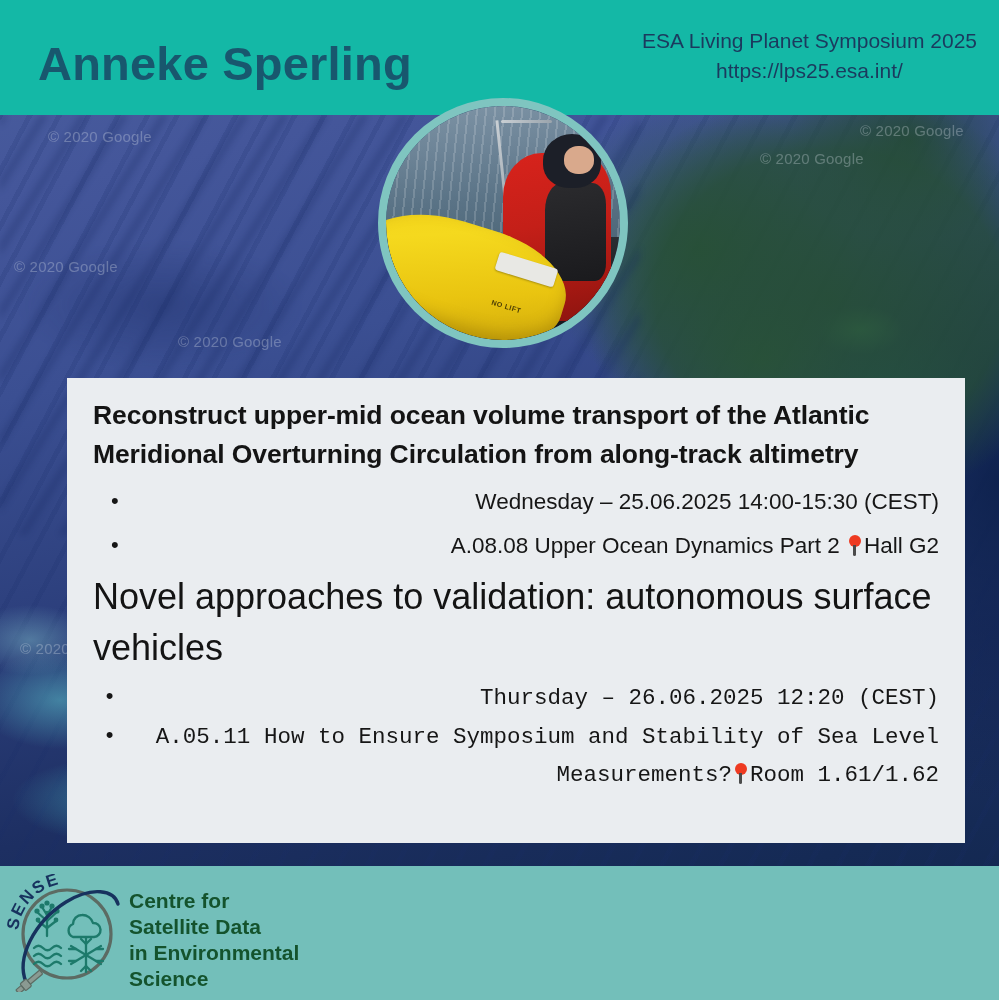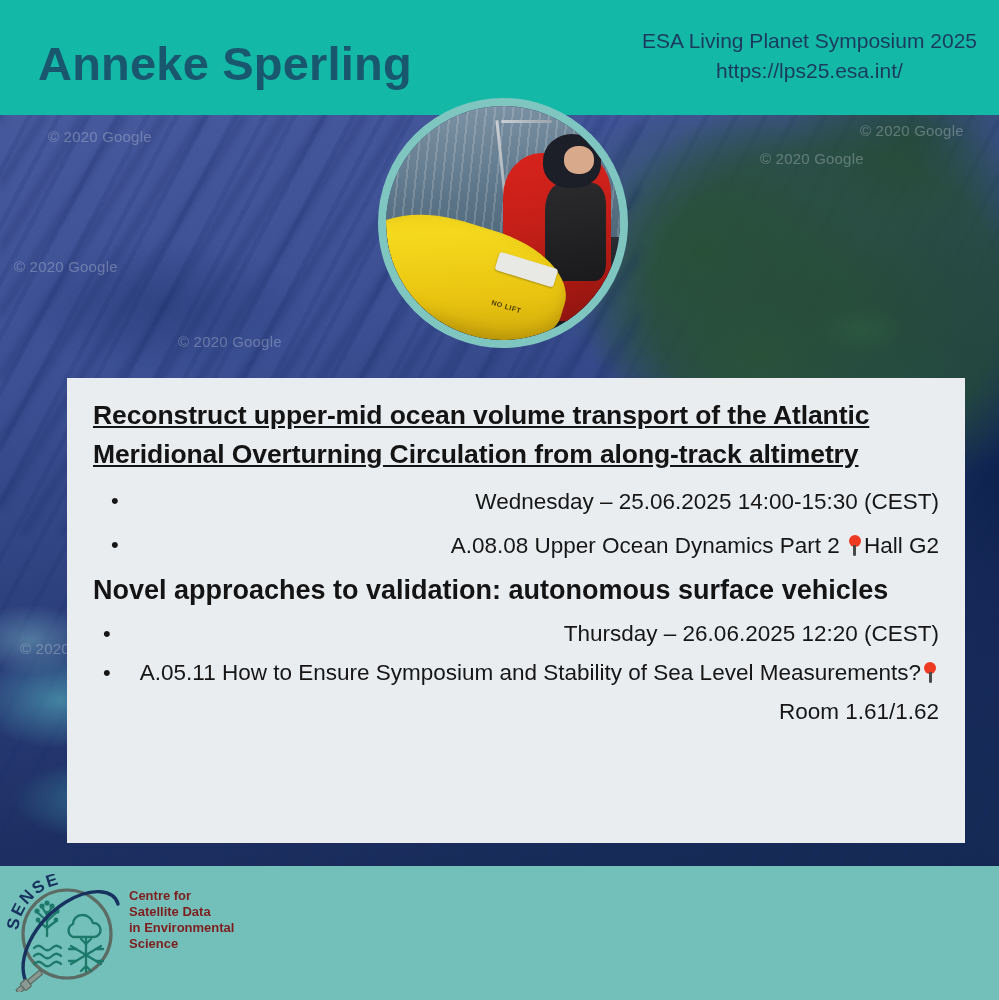--- a/index.html
+++ b/index.html
@@ -179,25 +179,24 @@
     background: #eaedf0;
     z-index: 5;
     padding: 18px 26px 10px 26px;
   }
   .talk-title {
     font-size: 26.5px;
     font-weight: bold;
     color: #141414;
     line-height: 1.48;
     letter-spacing: -.1px;
-    text-decoration: underline;
   }
   .talk-title-2 {
-    font-size: 27px;
-    font-weight: bold;
+    font-size: 36px;
+    font-weight: normal;
     color: #141414;
     line-height: 1.42;
     margin-top: 4px;
   }
   ul.bullets {
     list-style: none;
     margin: 6px 0 0 0;
   }
   ul.bullets li {
     position: relative;
@@ -210,20 +209,21 @@
   ul.bullets li::before {
     content: "•";
     position: absolute;
     left: 18px; top: 0;
     font-size: 22px;
     color: #161616;
   }
   ul.bullets.tight li {
     padding-left: 36px;
     line-height: 1.72;
+    font-family: Liberation Mono, monospace;
   }
   ul.bullets.tight li::before { left: 10px; }
   .pin {
     display: inline-block;
     position: relative;
     width: 16px; height: 22px;
     vertical-align: -4px;
     margin: 0 1px;
   }
   .pin::before {
@@ -247,23 +247,23 @@
     width: 999px; height: 134px;
     background: #73bfba;
     z-index: 6;
   }
   .logo-wrap {
     position: absolute; left: 4px; top: 8px;
     width: 120px; height: 118px;
   }
   .cdt-text {
     position: absolute; left: 129px; top: 22px;
-    font-size: 13px;
+    font-size: 21px;
     font-weight: bold;
-    color: #7f1d1d;
+    color: #14532d;
     line-height: 1.24;
   }
   .links {
     position: absolute; right: 22px; top: 34px;
     text-align: right;
     font-size: 20.5px;
     line-height: 1.45;
     color: #152f52;
   }
   .links a, .links span.lnk {

